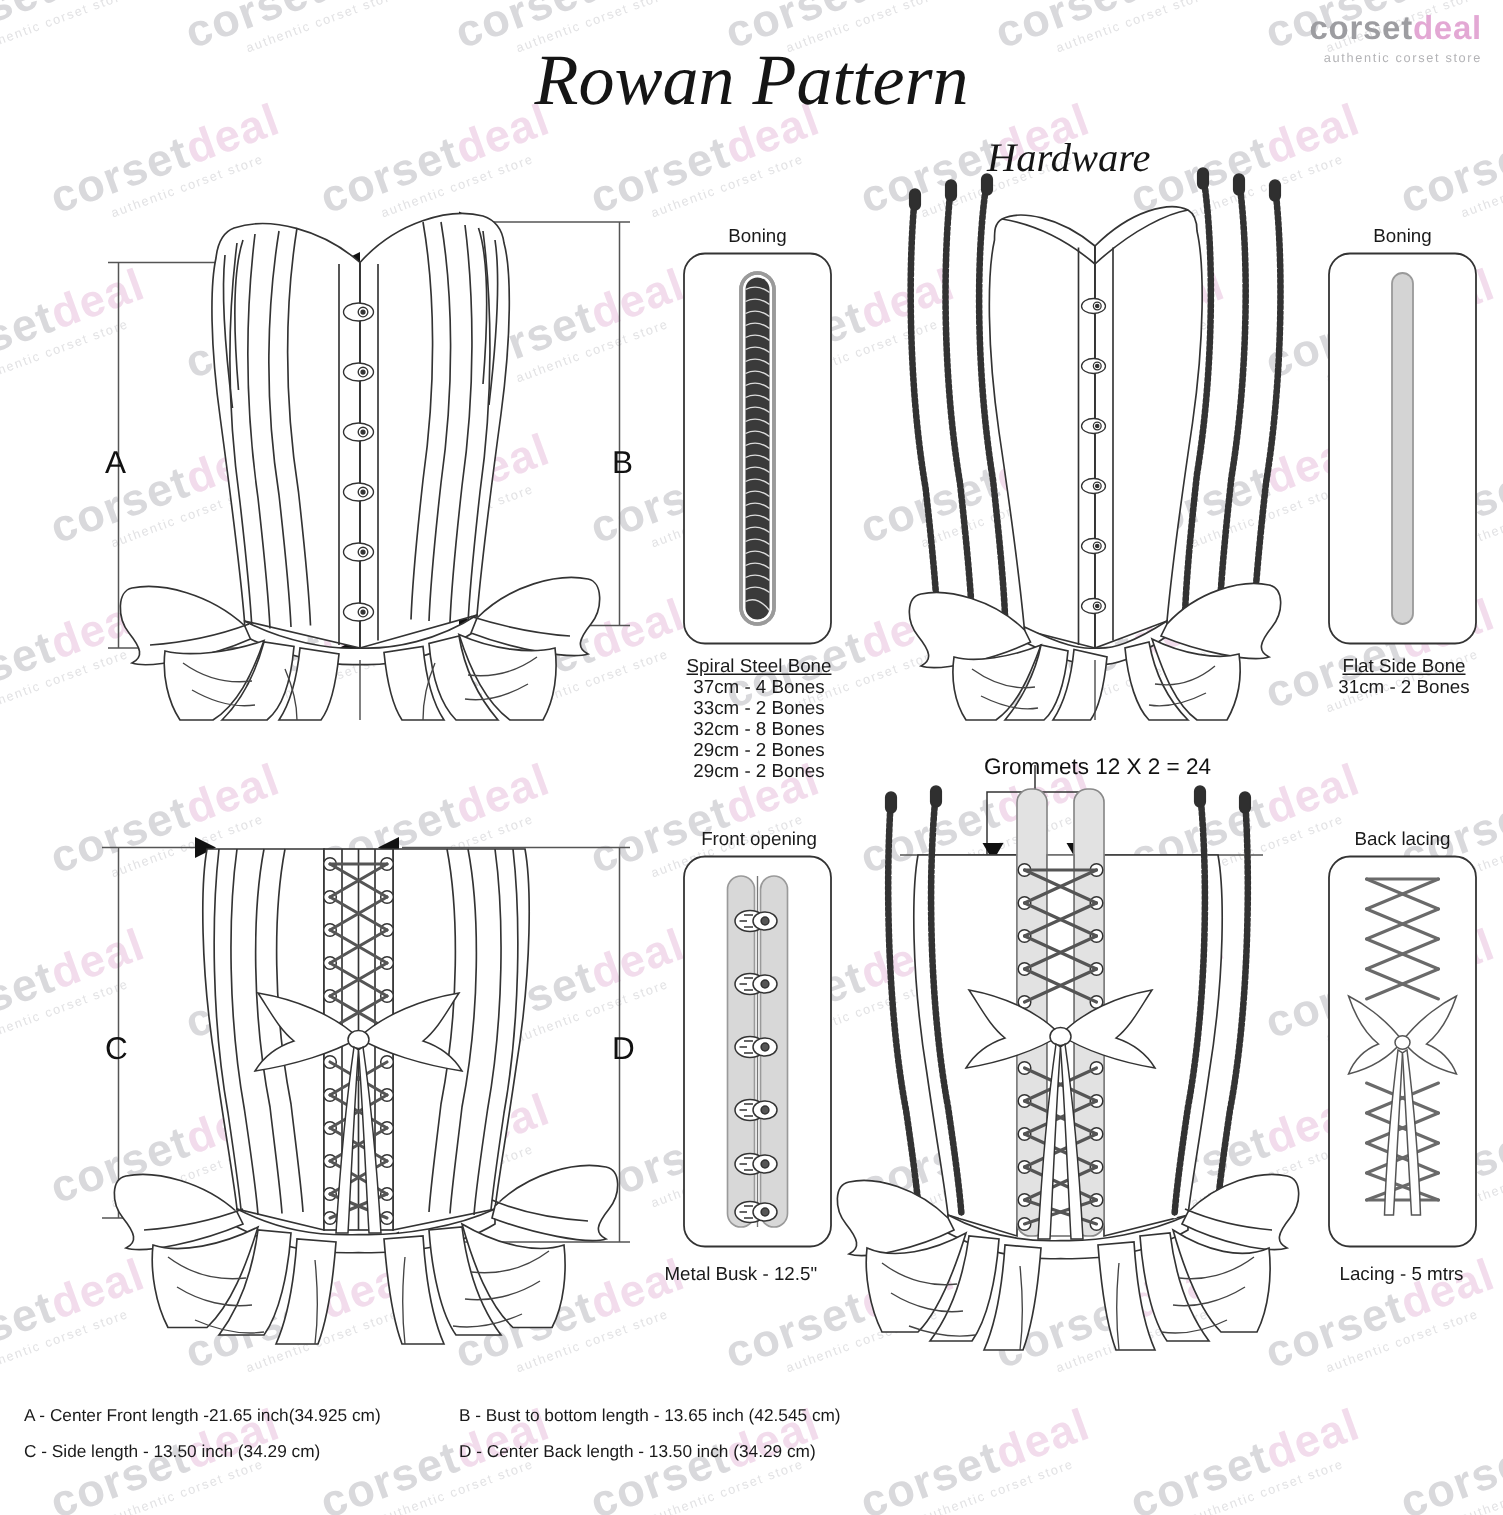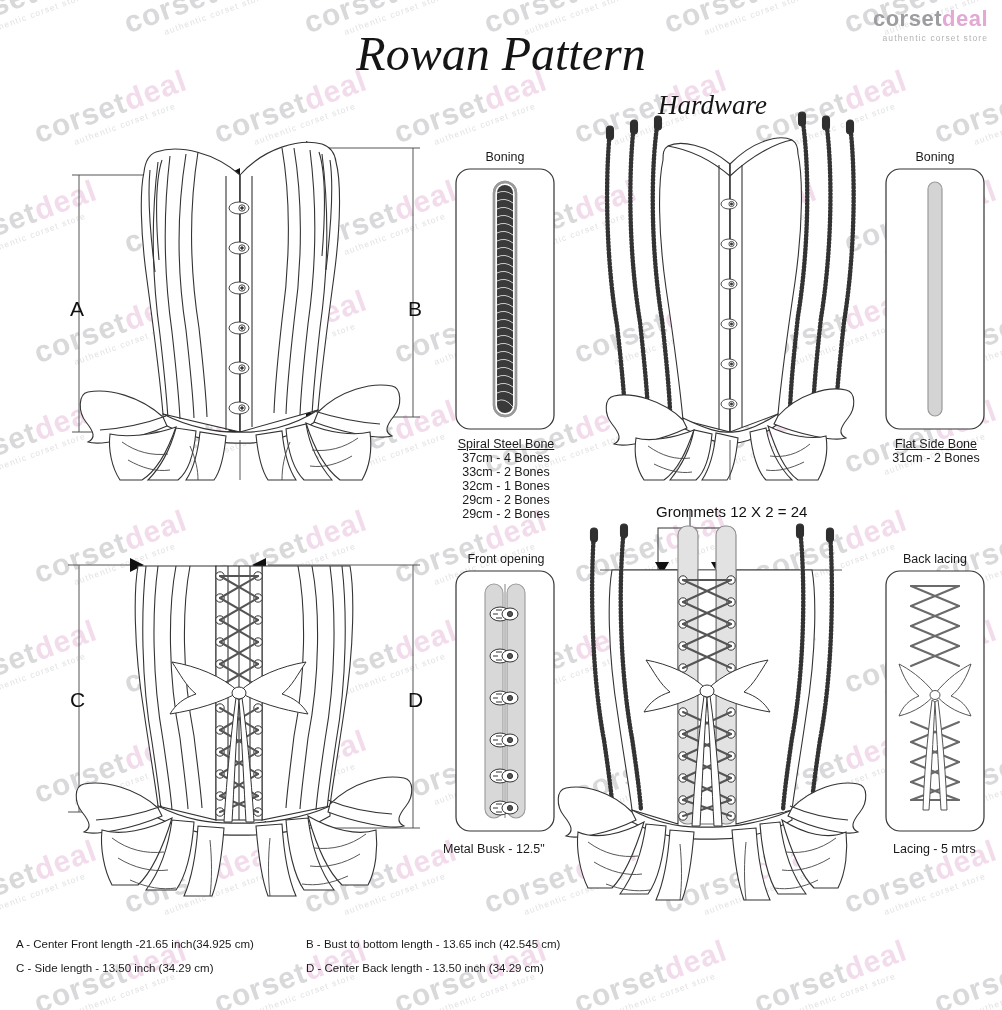--- a/index.html
+++ b/index.html
@@ -576,21 +576,21 @@
           <path d="M42 225 Q50 221 58 227"></path>
           <path d="M42 233 Q50 229 58 239"></path>
       </g>
       <rect x="39" y="14" width="22" height="234" rx="11" ry="11" fill="none" stroke="#9a9a9a" stroke-width="2.4"></rect>
     </svg>
   </div>
   <div class="card-caption cap-centered" style="left:445px; top:437px; width:122px;">
     <span class="cap-head">Spiral Steel Bone</span>
     <span class="cap-line">37cm - 4 Bones</span>
     <span class="cap-line">33cm - 2 Bones</span>
-    <span class="cap-line">32cm - 1 Bones</span>
+    <span class="cap-line">32cm - 8 Bones</span>
     <span class="cap-line">29cm - 2 Bones</span>
     <span class="cap-line">29cm - 2 Bones</span>
   </div>
 
   <div class="panel" style="left:570px; top:120px;">
     <svg width="320" height="360" viewBox="0 0 320 360" fill="none" stroke="#333" stroke-width="1.1">
 
       <g fill="#ffffff">
         <path d="M93 40 C88 62 88 112 96 168 C104 222 110 268 113 300 L160 312 L160 44 C136 24 110 20 98 26 C93 29 93 34 93 40 Z"></path>
         <path d="M228 34 C233 56 233 106 225 162 C217 216 211 262 208 294 L160 312 L160 44 C184 20 210 14 222 20 C227 23 228 28 228 34 Z"></path>

